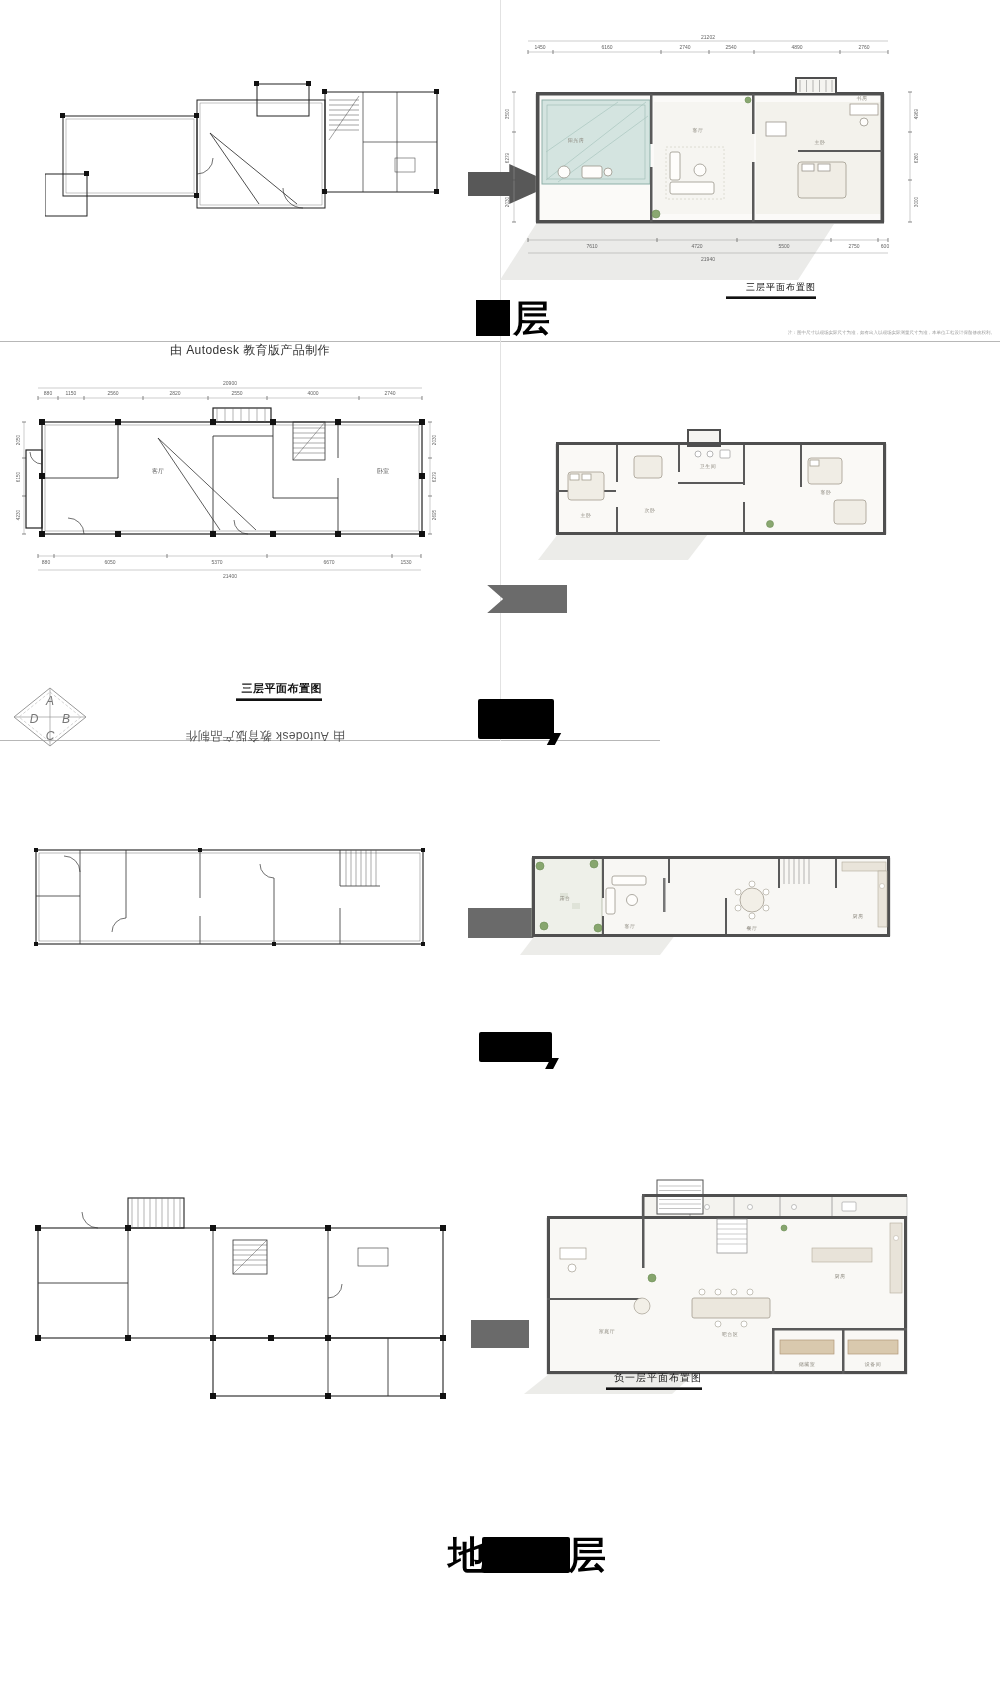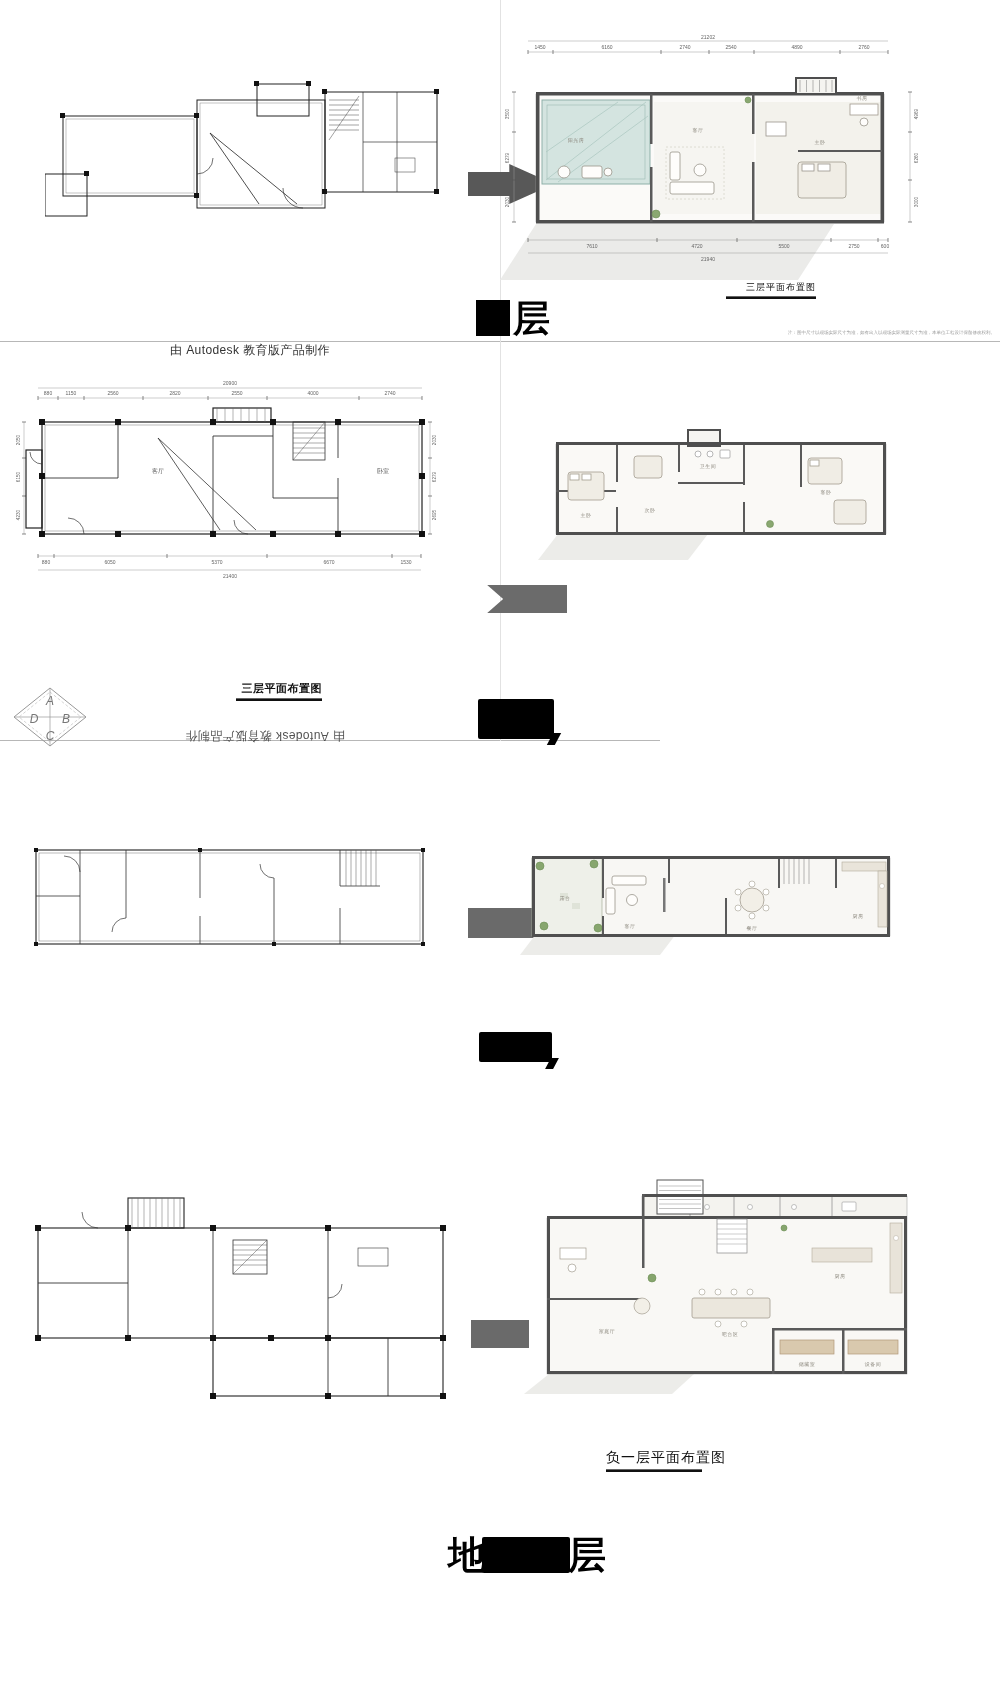--- a/index.html
+++ b/index.html
@@ -654,21 +654,21 @@
     </g>
     <g>
       <text class="room" x="85" y="155" text-anchor="middle">家庭厅</text>
       <text class="room" x="208" y="158" text-anchor="middle">吧台区</text>
       <text class="room" x="318" y="100" text-anchor="middle">厨房</text>
       <text class="room" x="285" y="188" text-anchor="middle">储藏室</text>
       <text class="room" x="351" y="188" text-anchor="middle">设备间</text>
     </g>
   </svg>
 
-  <div class="ptitle" style="left:606px;top:1449px;width:96px;font-size:14px;letter-spacing:1px;">
+  <div class="ptitle" style="left:606px;top:1371px;width:96px;font-size:10px;letter-spacing:1px;">
     <span class="txt">负一层平面布置图</span>
     <div class="ul2"></div>
   </div>
 
   <div class="flabel" style="left:448px;top:1537px;font-size:38px;">
     <span>地</span>
     <span class="cover" style="width:88px;height:36px;margin-left:-4px;border-radius:2px;"></span>
     <span style="margin-left:-2px;">层</span>
   </div>
 

